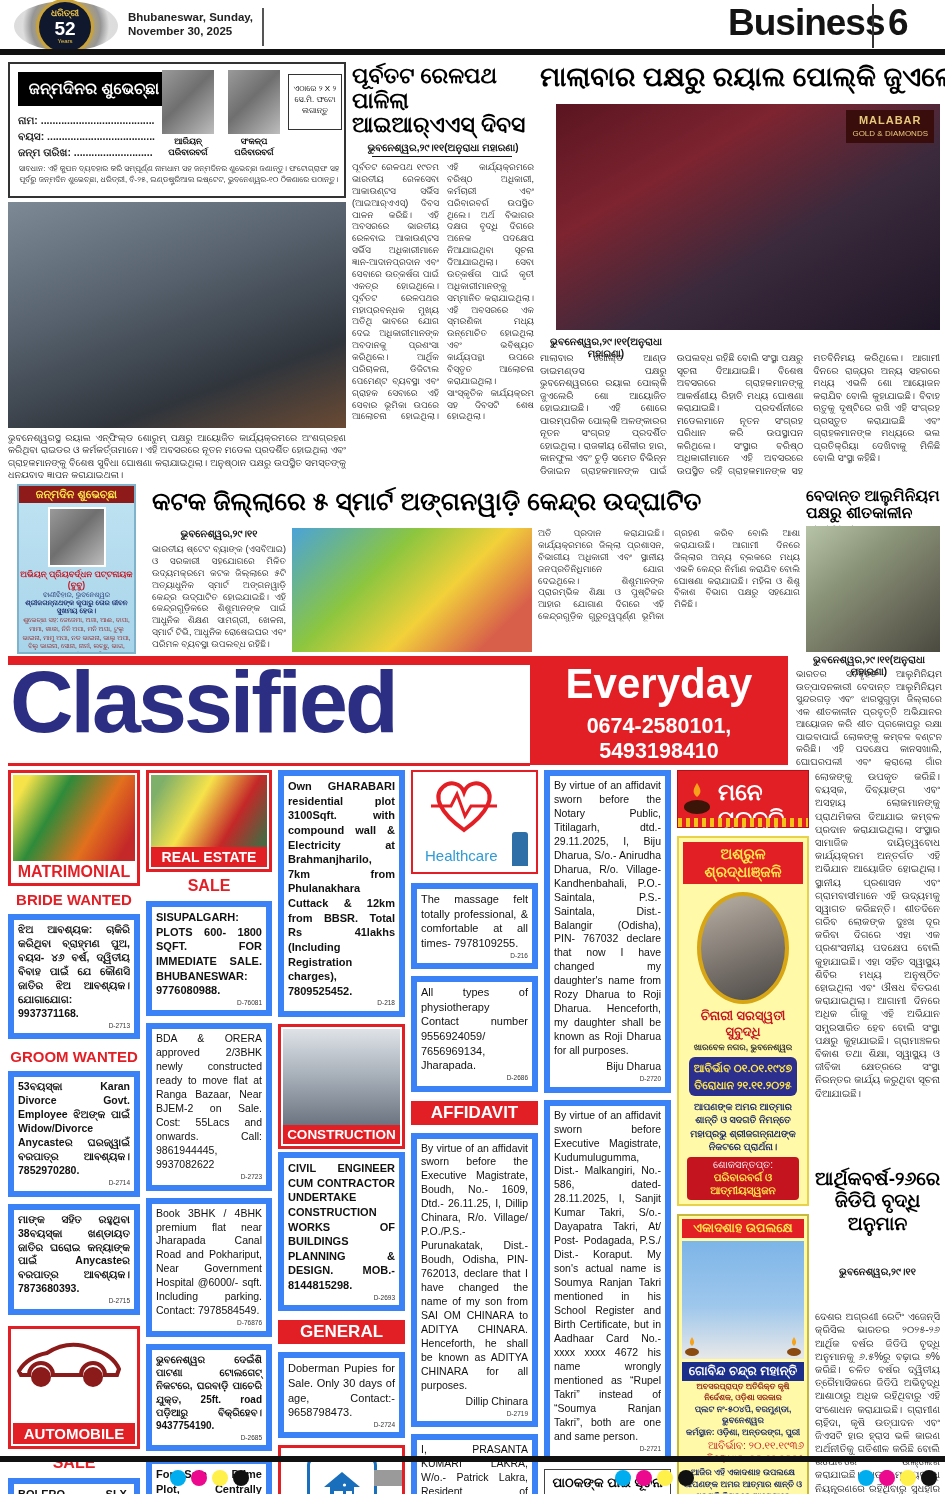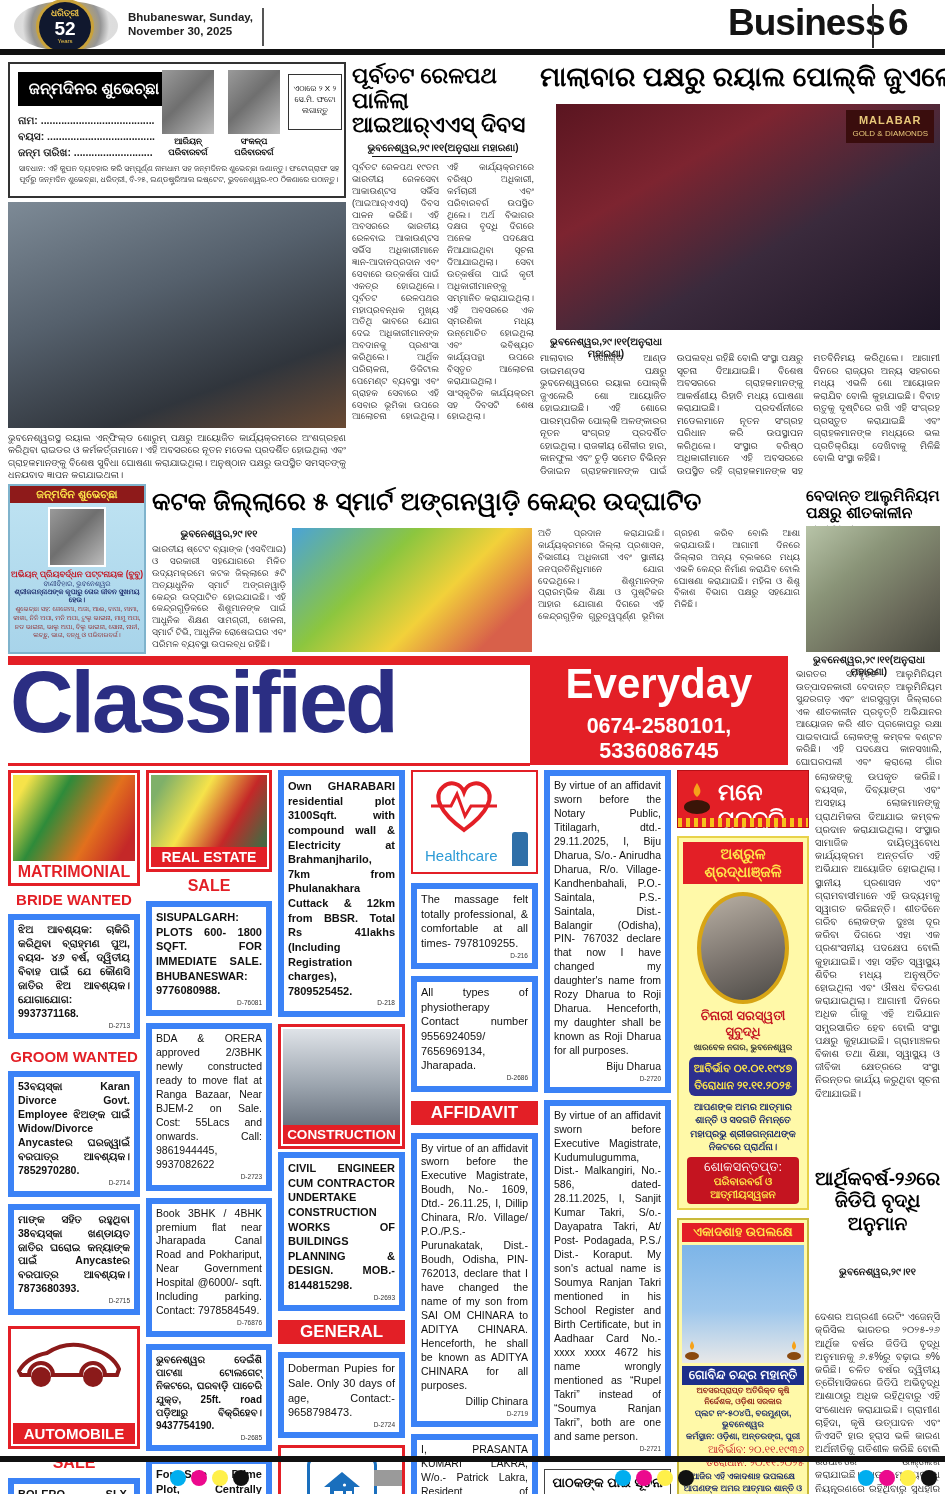--- a/index.html
+++ b/index.html
@@ -68,21 +68,21 @@
   .mane-text{position:absolute;left:40px;top:8px;color:#fff;font-weight:bold;font-size:23px;}
   .mane-fringe{position:absolute;left:0;bottom:0;width:100%;height:9px;background:repeating-linear-gradient(90deg,#f6c21a 0 4px,#e31f26 4px 8px);}
   .mem1{background:#fff9a8;border:2px solid #e8d24a;margin-bottom:8px;padding:4px;box-sizing:border-box;}
   .mem1-hdr{background:#e31f26;color:#ffe84a;font-weight:bold;text-align:center;font-size:15px;padding:3px 0;}
   .mem-oval{width:84px;height:104px;margin:8px auto 4px auto;border-radius:50%;border:4px solid #d8a514;background:linear-gradient(160deg,#b9b0a4,#77706a 60%,#4c4a46);}
   .mem1-name{color:#c41420;font-weight:bold;text-align:center;font-size:13px;margin-top:2px;}
   .mem1-addr{text-align:center;font-size:8.5px;color:#333;font-weight:bold;margin:2px 0;}
   .mem1-dates{background:#2d2f8f;color:#ffe84a;border-radius:6px;font-weight:bold;text-align:center;font-size:11px;padding:3px 0;margin:4px 6px;line-height:1.5;}
   .mem1-prayer{text-align:center;font-size:9.5px;color:#1b2a6b;font-weight:bold;line-height:1.4;margin:4px 2px;}
   .mem1-foot{background:#c41420;border-radius:4px;text-align:center;color:#fff;padding:2px 0 3px 0;margin:2px 4px 0 4px;}
-  .mem1-foot .t1{font-size:13px;display:block;}
+  .mem1-foot .t1{font-size:10px;display:block;}
   .mem1-foot .t2{font-size:10.5px;font-weight:bold;color:#ffe84a;display:block;}
   .mem2{background:#fff9a8;border:2px solid #c9b93a;margin-bottom:8px;padding:3px;box-sizing:border-box;}
   .mem2-hdr{background:#e31f26;color:#ffe84a;font-weight:bold;text-align:center;font-size:12.5px;padding:2px 0;}
   .mem2-photo{height:118px;background:linear-gradient(180deg,#7db5e8 0%,#9ec7ec 55%,#e8e8e8 100%);margin:3px 0;position:relative;}
   .mem2-name{background:#1c2f8a;color:#fff;font-weight:bold;text-align:center;font-size:12.5px;padding:2px 0;}
   .mem2-line{text-align:center;font-size:8px;color:#8a1a10;font-weight:bold;line-height:1.4;}
   .mem2-line.blue{color:#1b2a6b;font-size:8.5px;}
   .mem2-date{text-align:right;font-size:10.5px;color:#c41420;font-weight:normal;}
   
   .btm-rule{left:0;top:1456px;width:945px;height:6px;background:#111;}
@@ -147,21 +147,21 @@
   <div class="abs headline" style="left:540px;top:62px;width:400px;font-size:27px;white-space:nowrap;">ମାଲାବାର ପକ୍ଷରୁ ରୟାଲ ପୋଲ୍‌କି ଜୁଏଲେରି ଶୋ</div>
   <div class="abs photo" style="left:556px;top:104px;width:384px;height:226px;background:linear-gradient(150deg,#5a1520 0%,#7d2430 30%,#3a2a3c 60%,#1e1626 100%);">
     <div class="mal-banner">
       <span style="font-size:11px;font-weight:bold;letter-spacing:1px;">MALABAR</span><br>
       <span>GOLD &amp; DIAMONDS</span>
     </div>
   </div>
   <div class="abs byline" style="left:540px;top:336px;width:132px;">ଭୁବନେଶ୍ୱର,୨୯।୧୧(ଅନୁରାଧା ମହାରଣା)</div>
   <div class="abs odia-body" style="left:540px;top:352px;width:400px;height:126px;column-count:3;column-gap:10px;font-size:9.5px;">ମାଲାବାର ଗୋଲ୍ଡ ଆଣ୍ଡ ଡାଇମଣ୍ଡସ ପକ୍ଷରୁ ଭୁବନେଶ୍ୱରରେ ରୟାଲ ପୋଲ୍‌କି ଜୁଏଲେରି ଶୋ ଆୟୋଜିତ ହୋଇଯାଇଛି। ଏହି ଶୋରେ ପାରମ୍ପରିକ ପୋଲ୍‌କି ଅଳଙ୍କାରର ନୂତନ ସଂଗ୍ରହ ପ୍ରଦର୍ଶିତ ହୋଇଥିଲା। ରାଜକୀୟ ଶୈଳୀର ହାର, କାନଫୁଲ ଏବଂ ଚୁଡ଼ି ସମେତ ବିଭିନ୍ନ ଡିଜାଇନ ଗ୍ରାହକମାନଙ୍କ ପାଇଁ ଉପଲବ୍ଧ ରହିଛି ବୋଲି ସଂସ୍ଥା ପକ୍ଷରୁ ସୂଚନା ଦିଆଯାଇଛି। ବିଶେଷ ଅବସରରେ ଗ୍ରାହକମାନଙ୍କୁ ଆକର୍ଷଣୀୟ ରିହାତି ମଧ୍ୟ ଘୋଷଣା କରାଯାଇଛି। ପ୍ରଦର୍ଶନୀରେ ମଡେଲମାନେ ନୂତନ ସଂଗ୍ରହ ପରିଧାନ କରି ଉପସ୍ଥାପନ କରିଥିଲେ। ସଂସ୍ଥାର ବରିଷ୍ଠ ଅଧିକାରୀମାନେ ଏହି ଅବସରରେ ଉପସ୍ଥିତ ରହି ଗ୍ରାହକମାନଙ୍କ ସହ ମତବିନିମୟ କରିଥିଲେ। ଆଗାମୀ ଦିନରେ ରାଜ୍ୟର ଅନ୍ୟ ସହରରେ ମଧ୍ୟ ଏଭଳି ଶୋ ଆୟୋଜନ କରାଯିବ ବୋଲି କୁହାଯାଇଛି। ବିବାହ ଋତୁକୁ ଦୃଷ୍ଟିରେ ରଖି ଏହି ସଂଗ୍ରହ ପ୍ରସ୍ତୁତ କରାଯାଇଛି ଏବଂ ଗ୍ରାହକମାନଙ୍କ ମଧ୍ୟରେ ଭଲ ପ୍ରତିକ୍ରିୟା ଦେଖିବାକୁ ମିଳିଛି ବୋଲି ସଂସ୍ଥା କହିଛି।</div>
 
-  <div class="abs" style="left:8px;top:484px;width:138px;height:170px;background:linear-gradient(180deg,#bfe3f2 0%,#a8d4ea 100%);border:2px solid #7fb3cc;box-sizing:border-box;overflow:hidden;">
+  <div class="abs" style="left:17px;top:484px;width:119px;height:170px;background:linear-gradient(180deg,#bfe3f2 0%,#a8d4ea 100%);border:2px solid #7fb3cc;box-sizing:border-box;overflow:hidden;">
     <div style="background:#8e1a1a;color:#ffe84a;font-weight:bold;font-size:11px;text-align:center;padding:2px 0;">ଜନ୍ମଦିନ ଶୁଭେଚ୍ଛା</div>
     <div class="photo" style="width:54px;height:56px;margin:4px auto 2px auto;border:2px solid #fff;"></div>
     <div style="color:#c41420;font-weight:bold;font-size:8.5px;text-align:center;">ଅଭିୟନ୍ ପ୍ରିୟବର୍ଦ୍ଧନ ପଟ୍ଟନାୟକ (ବୁବୁ)</div>
     <div style="color:#1b2a6b;font-size:7px;text-align:center;">ବାଣୀବିହାର, ଭୁବନେଶ୍ୱର</div>
     <div style="color:#1b2a6b;font-size:7px;text-align:center;font-weight:bold;">ଶ୍ରୀଜଗନ୍ନାଥଙ୍କ କୃପାରୁ ତୋର ଜୀବନ ସୁଖମୟ ହେଉ।</div>
     <div style="color:#8e1a1a;font-size:6.5px;text-align:center;line-height:1.35;padding:1px 3px;">ଶୁଭେଚ୍ଛା ସହ: ଜେଜେମା, ଅଜା, ଆଈ, ବାପା, ମାମା, କାକା, ନିନି ଅପା, ମନି ଅପା, ଟୁଲୁ ଭାଇନା, ମାମୁ ଅପା, ନଡ ଭାଇନା, ଭାଲୁ ଅପା, ବିଲୁ ଭାଇନା, ସୋନା, ନାନୀ, ଲଚ୍ଛୁ, ଭାଗ, ବନ୍ଧୁ ଓ ପରିବାରବର୍ଗ।</div>
   </div>
 
   <div class="abs headline" style="left:152px;top:487px;width:648px;font-size:25px;white-space:nowrap;">କଟକ ଜିଲ୍ଲାରେ ୫ ସ୍ମାର୍ଟ ଅଙ୍ଗନୱାଡ଼ି କେନ୍ଦ୍ର ଉଦ୍‌ଘାଟିତ</div>
   <div class="abs byline" style="left:152px;top:528px;width:134px;">ଭୁବନେଶ୍ୱର,୨୯।୧୧</div>
@@ -171,21 +171,21 @@
 
   <div class="abs headline" style="left:806px;top:487px;width:134px;font-size:15.5px;">ବେଦାନ୍ତ ଆଲୁମିନିୟମ ପକ୍ଷରୁ ଶୀତକାଳୀନ ସହାୟତା</div>
   <div class="abs photo" style="left:806px;top:526px;width:134px;height:126px;background:linear-gradient(140deg,#b8c4a8 0%,#8a9478 35%,#6a6a5a 70%,#4a4a40 100%);"></div>
 
   <div class="abs cls-redbar"></div>
   <div class="abs cls-white">
     <div class="cls-word">Classified</div>
   </div>
   <div class="abs cls-red">
     <div class="cls-everyday">Everyday</div>
-    <div class="cls-phones">0674-2580101, 5336086745</div>
+    <div class="cls-phones">0674-2580101, 5493198410</div>
   </div>
   <div class="abs cls-btmbar"></div>
 
   <div class="abs byline" style="left:796px;top:654px;width:146px;">ଭୁବନେଶ୍ୱର,୨୯।୧୧(ଅନୁରାଧା ମହାରଣା)</div>
   <div class="abs odia-body" style="left:796px;top:668px;width:146px;height:98px;font-size:9.5px;">ଭାରତର ସର୍ବବୃହତ ଆଲୁମିନିୟମ ଉତ୍ପାଦନକାରୀ ବେଦାନ୍ତ ଆଲୁମିନିୟମ ସୁନ୍ଦରଗଡ଼ ଏବଂ ଝାରସୁଗୁଡ଼ା ଜିଲ୍ଲାରେ ଏକ ଶୀତକାଳୀନ ପ୍ରବୃତ୍ତି ଅଭିଯାନର ଆୟୋଜନ କରି ଶୀତ ପ୍ରକୋପରୁ ରକ୍ଷା ପାଇବାପାଇଁ ଲୋକଙ୍କୁ କମ୍ବଳ ବଣ୍ଟନ କରିଛି। ଏହି ପଦକ୍ଷେପ କାନସଖାଲି, ଘୋଘରପଲୀ ଏବଂ କୁରାଲୋ ଗାଁର ୩୦୦୦ରୁ ଅଧିକ</div>
 
   <div class="col" style="left:8px;width:132px;">
     <div class="imgbox">
       <div class="ill ill-matri"></div>
       <div class="red-center" style="margin:2px 0 0 0;font-size:16px;">MATRIMONIAL</div>

